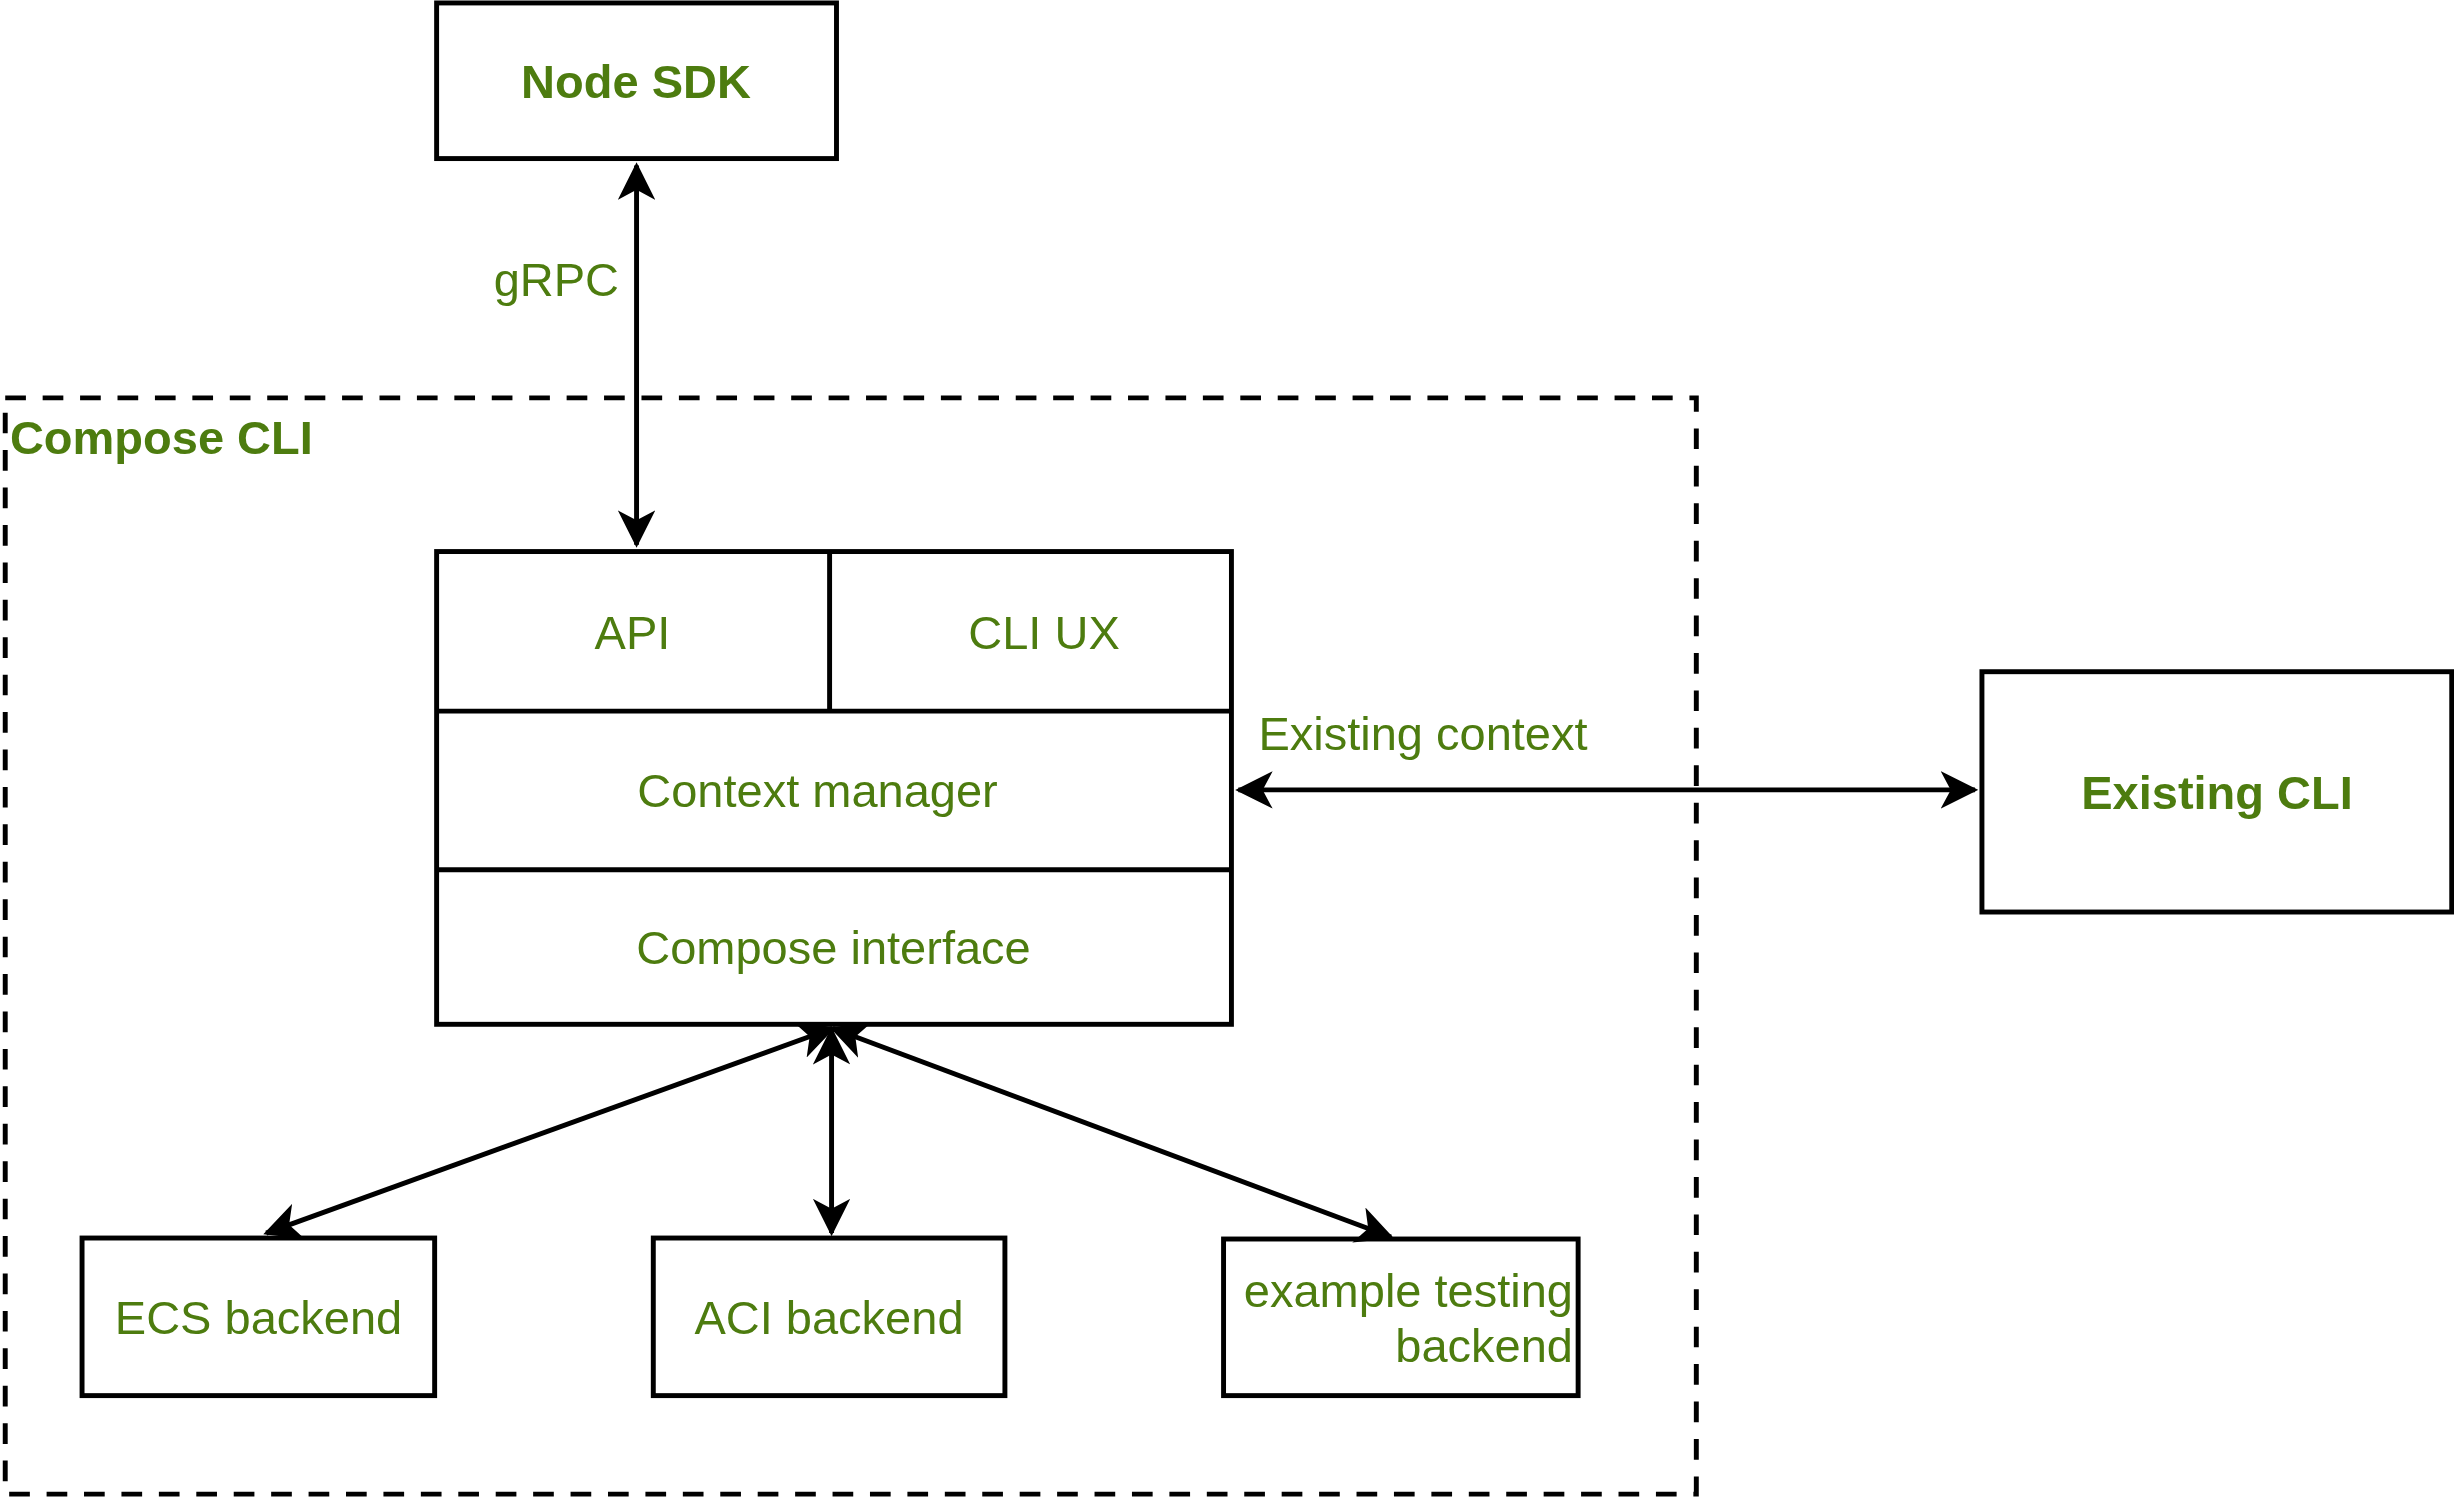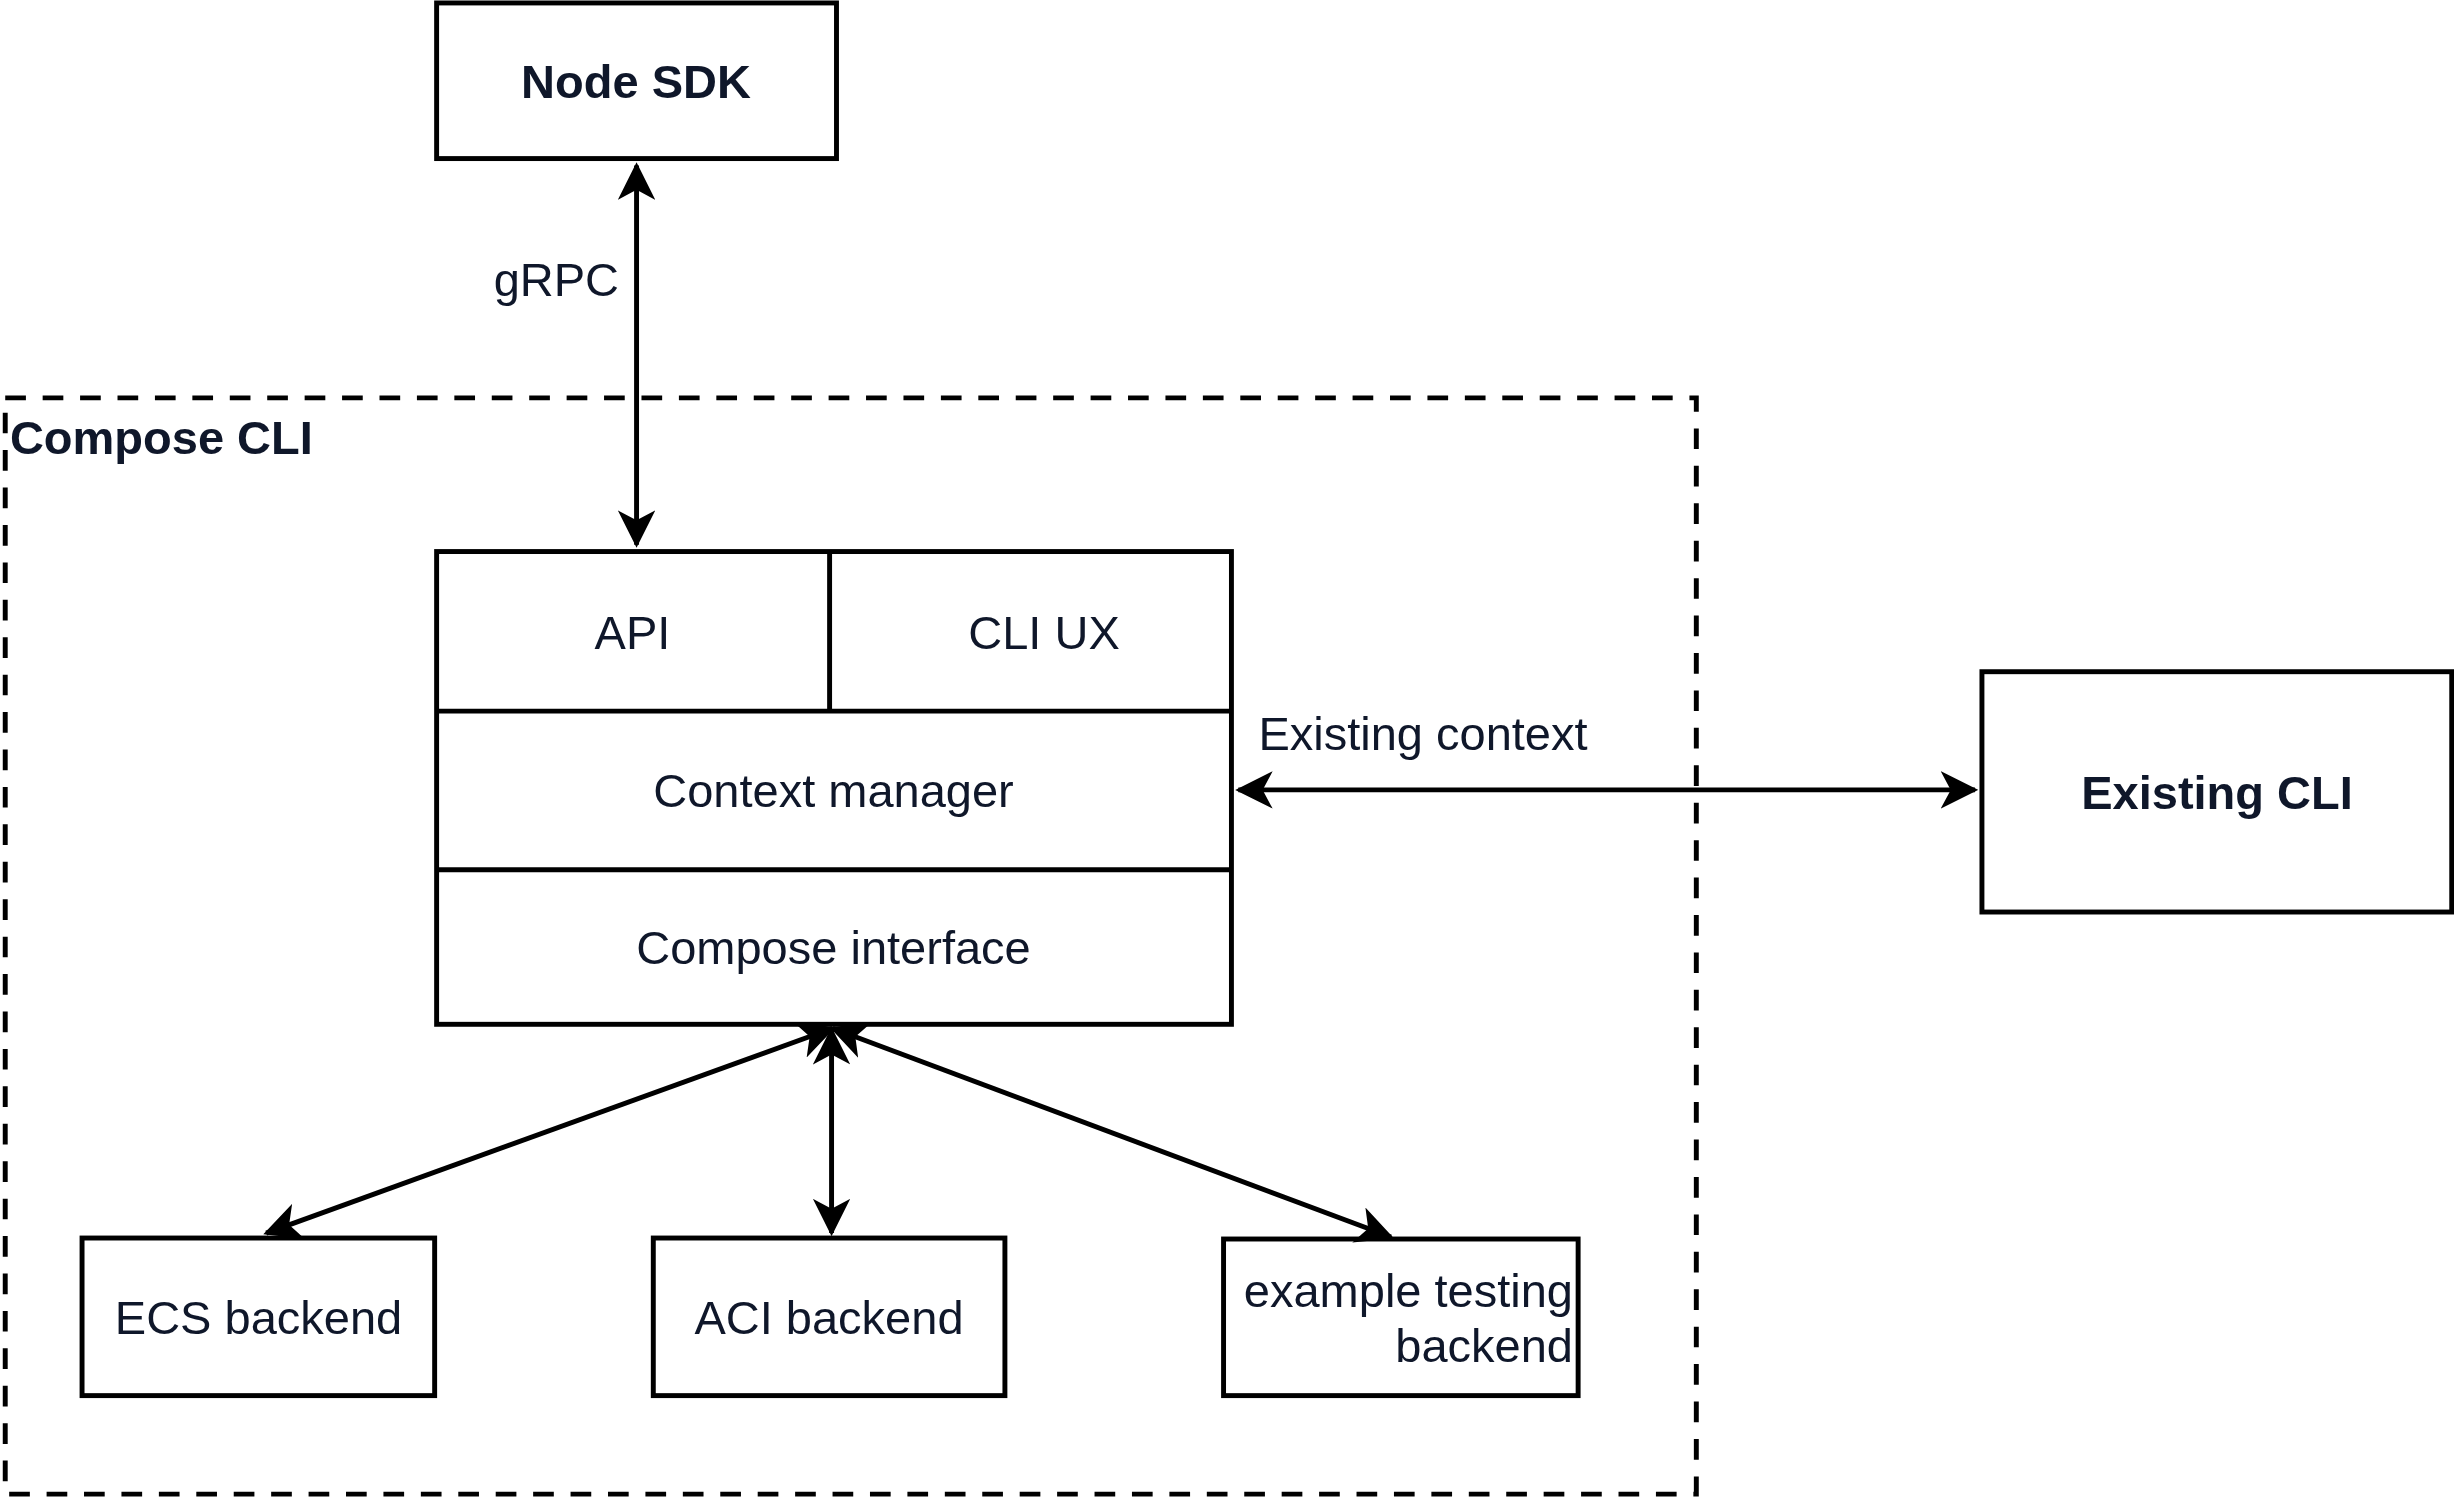--- a/index.html
+++ b/index.html
@@ -18,21 +18,21 @@
     width: 2455px; height: 1501px;
   }
   .label {
     position: absolute;
     display: flex;
     align-items: center;
     justify-content: center;
     text-align: center;
     font-size: 47px;
     line-height: 55px;
-    color: #0f172a;
+    color: #4d7c0f;
     pointer-events: none;
     white-space: pre-line;
   }
   .bold { font-weight: bold; }
   .wrap2 { white-space: normal; text-align: right; }
   .left-align { justify-content: flex-start; text-align: left; }
   .right-align { justify-content: flex-end; text-align: right; }
 </style>
 </head>
 <body>
@@ -73,21 +73,21 @@
   </svg>
 
   <div class="label bold" style="left:436px; top:3px; width:400px; height:156px;">Node SDK</div>
 
   <div class="label bold left-align" style="left:9.9px; top:406px; width:394px; height:63px;">Compose CLI</div>
 
   <div class="label" style="left:436px; top:552px; width:393px; height:160px;">API</div>
 
   <div class="label" style="left:829px; top:552px; width:402px; height:160px;padding-left:14px;">CLI UX</div>
 
-  <div class="label" style="left:436px; top:711px; width:795px; height:159px;">Context manager</div>
+  <div class="label" style="left:420px; top:711px; width:795px; height:159px;">Context manager</div>
 
   <div class="label" style="left:436px; top:870px; width:795px; height:155px;">Compose interface</div>
 
   <div class="label" style="left:82px; top:1238px; width:353px; height:158px;">ECS backend</div>
 
   <div class="label" style="left:653px; top:1238px; width:352px; height:158px;">ACI backend</div>
 
   <div class="label wrap2" style="left:1228px; top:1239px; width:345px; height:157px;">example testing backend</div>
 
   <div class="label bold" style="left:1982px; top:672px; width:470px; height:240px;">Existing CLI</div>

